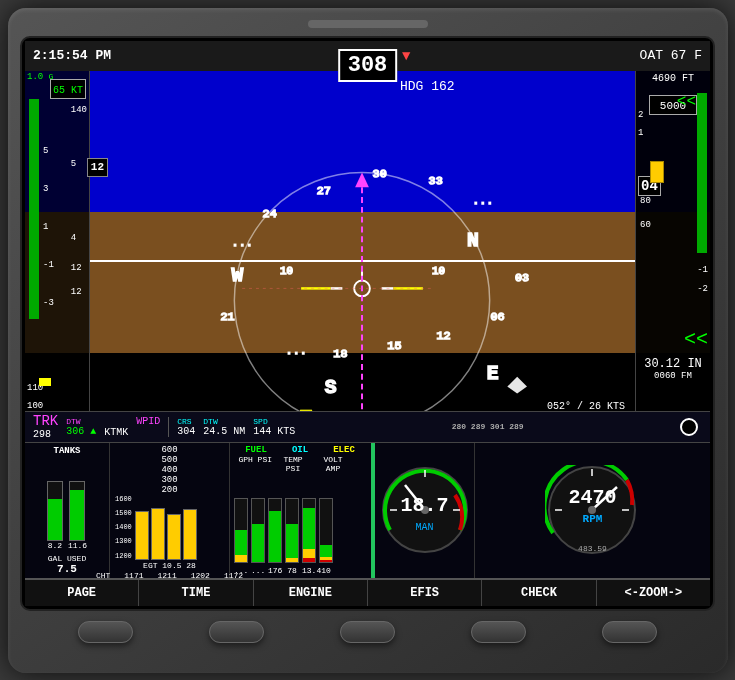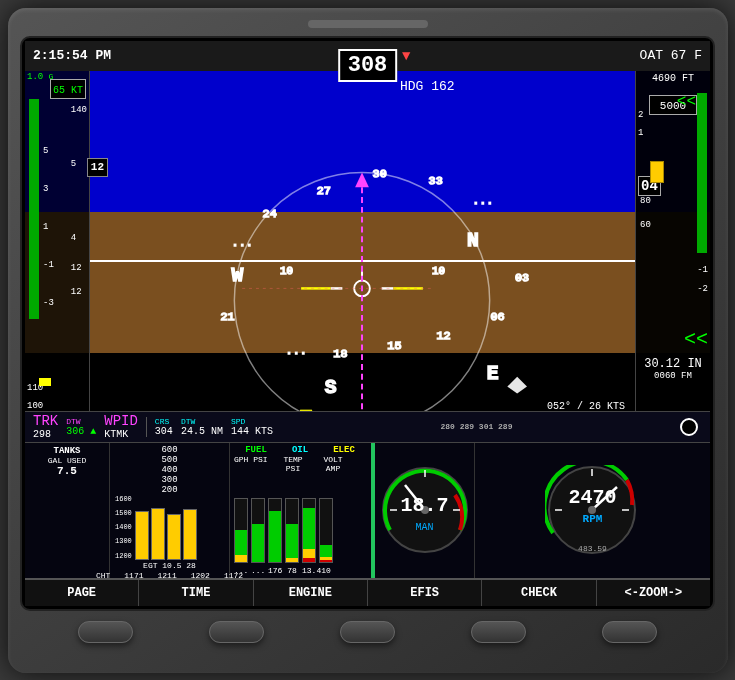--- a/index.html
+++ b/index.html
@@ -365,21 +365,21 @@
       <div style="position:absolute;top:370px;left:0;right:0;height:32px;background:#0a0a1a;border-top:1px solid #444;border-bottom:1px solid #444;display:flex;align-items:center;padding:0 8px;z-index:20;font-size:10px;gap:8px;">
         <div style="display:flex;flex-direction:column;">
           <span style="color:#ff44ff;font-size:14px;">TRK</span>
           <span style="color:#fff;">298</span>
         </div>
         <div style="display:flex;flex-direction:column;">
           <span style="color:#ff44ff;font-size:8px;">DTW</span>
           <span style="color:#00ff00;">306 <span style="color:#00ff00;font-size:10px;">▲</span></span>
         </div>
         <div style="display:flex;flex-direction:column;">
-          <span style="color:#ff44ff;font-size:14px;">WPID</span>
+          <span style="color:#ff44ff;font-size:10px;margin-left:32px;">WPID</span>
           <span style="color:#fff;">KTMK</span>
         </div>
         <div style="width:1px;height:20px;background:#555;"></div>
         <div style="display:flex;flex-direction:column;">
           <span style="color:#00ffff;font-size:8px;">CRS</span>
           <span style="color:#fff;">304</span>
         </div>
         <div style="display:flex;flex-direction:column;">
           <span style="color:#00ffff;font-size:8px;">DTW</span>
           <span style="color:#fff;">24.5 NM</span>
@@ -392,20 +392,34 @@
           <div style="color:#aaa;font-size:8px;">280  289  301  289</div>
         </div>
 
         <div style="width:18px;height:18px;border-radius:50%;background:#000;border:2px solid #fff;margin-right:4px;"></div>
       </div>
 
       <div style="position:absolute;top:402px;left:0;right:0;bottom:28px;background:#050510;display:flex;flex-direction:row;">
 
         <div style="width:85px;border-right:1px solid #333;padding:3px;display:flex;flex-direction:column;">
           <div style="color:#fff;font-size:9px;text-align:center;font-weight:bold;">TANKS</div>
+          <div style="display:flex;justify-content:center;gap:5px;flex:1;align-items:flex-end;padding-bottom:4px;">
+            <div style="display:flex;flex-direction:column;align-items:center;">
+              <div style="width:16px;height:60px;border:1px solid #666;background:#111;display:flex;flex-direction:column;justify-content:flex-end;">
+                <div style="width:100%;height:70%;background:#00cc00;"></div>
+              </div>
+              <span style="color:#fff;font-size:8px;">8.2</span>
+            </div>
+            <div style="display:flex;flex-direction:column;align-items:center;">
+              <div style="width:16px;height:60px;border:1px solid #666;background:#111;display:flex;flex-direction:column;justify-content:flex-end;">
+                <div style="width:100%;height:85%;background:#00cc00;"></div>
+              </div>
+              <span style="color:#fff;font-size:8px;">11.6</span>
+            </div>
+          </div>
           <div style="color:#fff;font-size:8px;text-align:center;">GAL USED</div>
           <div style="color:#fff;font-size:11px;text-align:center;font-weight:bold;">7.5</div>
         </div>
 
         <div style="width:120px;border-right:1px solid #333;padding:2px;display:flex;flex-direction:column;">
           <div style="color:#fff;font-size:9px;text-align:center;">600<br>500<br>400<br>300<br>200</div>
 
           <div style="position:relative;flex:1;display:flex;gap:2px;padding:0 3px;">
             <div style="display:flex;flex-direction:column;justify-content:space-between;color:#fff;font-size:7px;width:18px;">
               <span>1600</span>
@@ -435,21 +449,21 @@
         </div>
 
         <div style="width:145px;border-right:4px solid #22c55e;padding:2px;display:flex;flex-direction:column;">
 
           <div style="display:flex;gap:6px;padding-left:5px;">
             <span style="color:#00ff00;font-size:9px;font-weight:bold;width:38px;text-align:center;">FUEL</span>
             <span style="color:#00ffff;font-size:9px;font-weight:bold;width:38px;text-align:center;">OIL</span>
             <span style="color:#ffff00;font-size:9px;font-weight:bold;width:38px;text-align:center;">ELEC</span>
           </div>
           <div style="display:flex;gap:2px;padding-left:2px;">
-            <span style="color:#fff;font-size:8px;width:38px;text-align:left;">GPH PSI</span>
+            <span style="color:#fff;font-size:8px;width:38px;text-align:right;">GPH PSI</span>
             <span style="color:#fff;font-size:8px;width:38px;text-align:center;">TEMP PSI</span>
             <span style="color:#fff;font-size:8px;width:38px;text-align:center;">VOLT AMP</span>
           </div>
 
           <div style="display:flex;gap:3px;flex:1;align-items:flex-end;padding:2px;">
 
             <div style="width:14px;height:65px;border:1px solid #555;background:#111;display:flex;flex-direction:column;justify-content:flex-end;">
               <div style="width:100%;height:40%;background:#00cc00;"></div>
               <div style="width:100%;height:10%;background:#ffcc00;"></div>
             </div>

